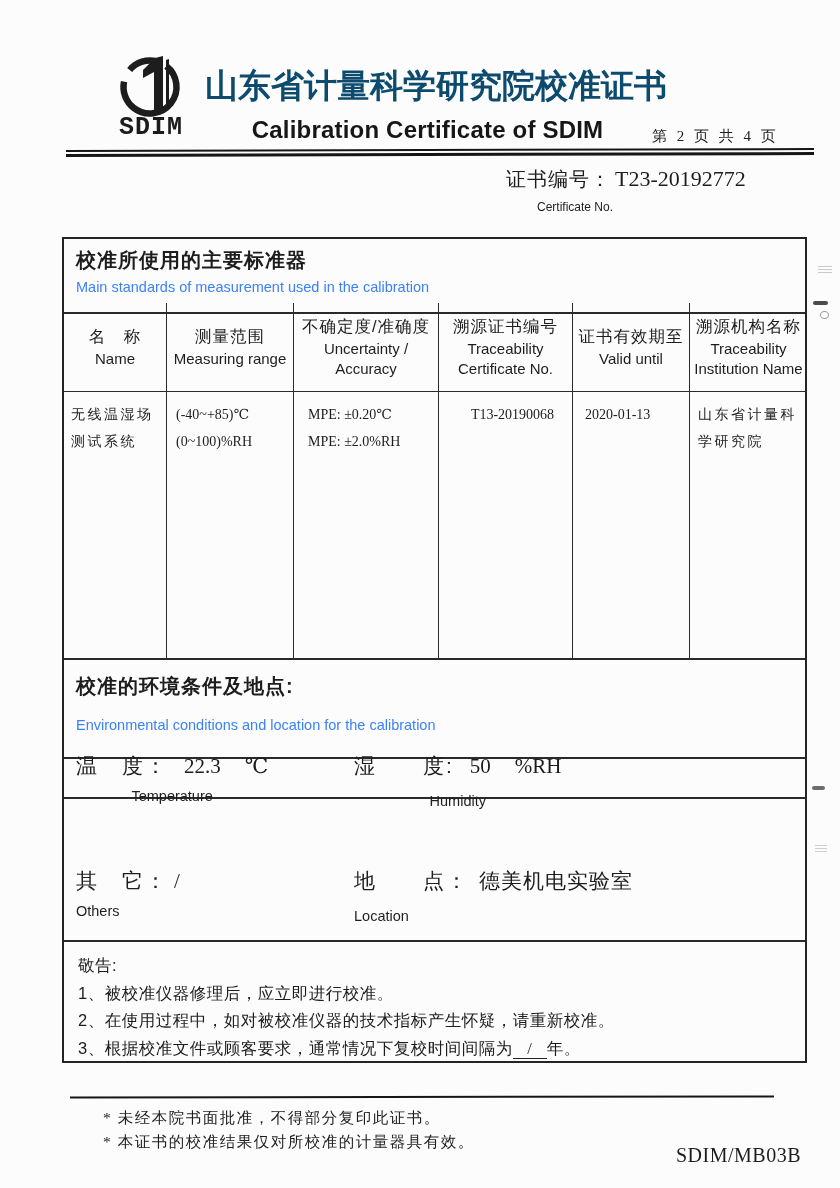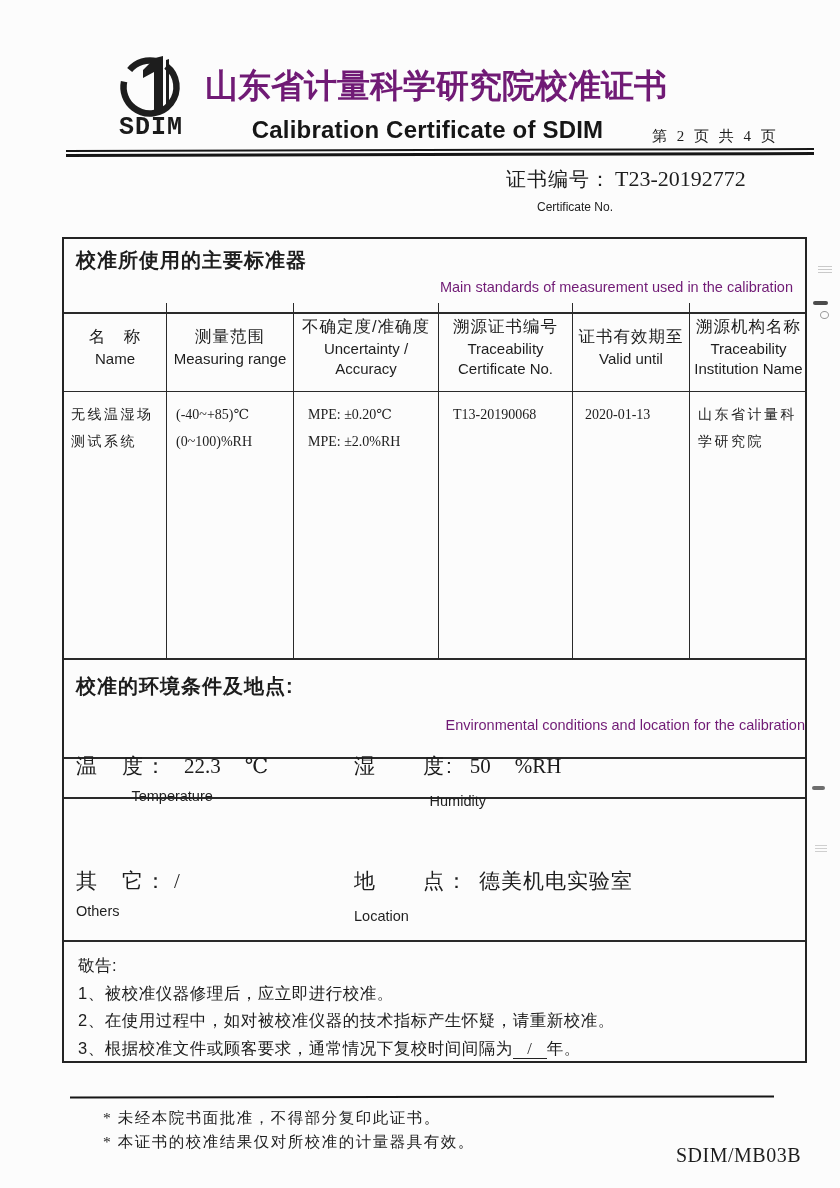--- a/index.html
+++ b/index.html
@@ -8,53 +8,53 @@
     background:#fcfcfc; color:#1d1d1d; overflow:hidden;
     font-family:"Liberation Sans","DejaVu Sans",sans-serif;
   }
   .serif{font-family:"Liberation Serif","DejaVu Serif",serif;}
 
   
   .logo{position:absolute; left:96px; top:54px; width:110px; text-align:center;font-family:Liberation Mono, monospace;}
   .logo svg{display:block; margin:0 auto;}
   .logo-text{font-weight:bold; font-size:25px; letter-spacing:1px; margin-top:-7px; color:#1b1b1b;}
   .title-block{position:absolute; left:205px; top:64px; width:445px; text-align:center;}
-  .title-cn{font-family:"Liberation Serif","DejaVu Serif",serif; font-weight:bold; font-size:33px; white-space:nowrap; color:#701a75;}
+  .title-cn{font-family:"Liberation Serif","DejaVu Serif",serif; font-weight:bold; font-size:33px; white-space:nowrap; color:#0c4a6e;}
   .title-en{font-weight:bold; font-size:24px; margin-top:7px; letter-spacing:0.2px; color:#161616;}
   .page-info{position:absolute; left:652px; top:127px; font-family:"Liberation Serif","DejaVu Serif",serif; font-size:15px; letter-spacing:3px; white-space:nowrap;}
   .header-rule{position:absolute; left:66px; top:149px; width:748px; transform:rotate(-0.15deg);}
   .header-rule .thin{height:1.5px; background:#161616;}
   .header-rule .thick{height:3.5px; background:#161616; margin-top:2px;}
 
   .cert-line{position:absolute; left:506px; top:166px; white-space:nowrap;}
   .cert-label{font-size:20px; letter-spacing:1px;}
   .cert-number{font-family:Liberation Serif, serif; font-size:22px; margin-left:4px;}
   .cert-line-en{position:absolute; left:537px; top:200px; font-size:12px; color:#222;}
 
   
   .main-box{position:absolute; left:62px; top:237px; width:745px; height:826px; border:2px solid #242424; box-sizing:border-box; background:transparent;}
   .sec{position:absolute; left:0; width:100%; box-sizing:border-box;}
   .sec-border{border-bottom:2px solid #2a2a2a;}
 
   .sec-standards{top:0; height:75px; padding:8px 12px;}
   .sec-title-cn{font-size:20px; font-weight:bold; letter-spacing:1px;}
-  .sec-title-en{font-size:14.5px; margin-top:5px; color:#701a75;text-align:right;}
+  .sec-title-en{font-size:14.5px; margin-top:5px; color:#3b82f6;}
 
   
   .std-table{top:64px; height:357px; display:grid; grid-template-columns:103px 127px 145px 134px 117px 117px; grid-template-rows:89px 266px;}
   .th{border-right:1px solid #2a2a2a; border-bottom:1px solid #2a2a2a; display:flex; flex-direction:column; justify-content:center; align-items:center; text-align:center; padding:2px 4px; box-sizing:border-box;}
   .th:nth-child(6){border-right:none;}
   .th .cn{font-size:16.5px; letter-spacing:1px; line-height:22px;}
   .th .en{font-size:15px; line-height:20px; margin-top:2px;}
   .td{border-right:1px solid #2a2a2a; box-sizing:border-box; padding-top:9px; font-family:"Liberation Serif","DejaVu Serif",serif; font-size:14px; line-height:27px;}
   .td:last-child{border-right:none;}
   .td-name{padding-left:7px; letter-spacing:2.5px;}
   .td-range{padding-left:9px;}
   .td-mpe{padding-left:14px;}
-  .td-trace{padding-left:14px;}
+  .td-trace{padding-left:14px;text-align:center;}
   .td-valid{padding-left:12px;}
   .td-inst{padding-left:8px; letter-spacing:2.5px;}
 
   .sec-env{top:421px; height:99px;}
   .sec-env .sec-title-cn{margin:13px 0 0 12px;}
   .sec-env .sec-title-en{margin:17px 0 0 12px;}
   .sec-temp{top:496px; height:64px;text-align:center;}
   .sec-others{top:611px; height:92px;}
   .env-item{position:absolute; top:0;}
   .env-left{left:12px;}

